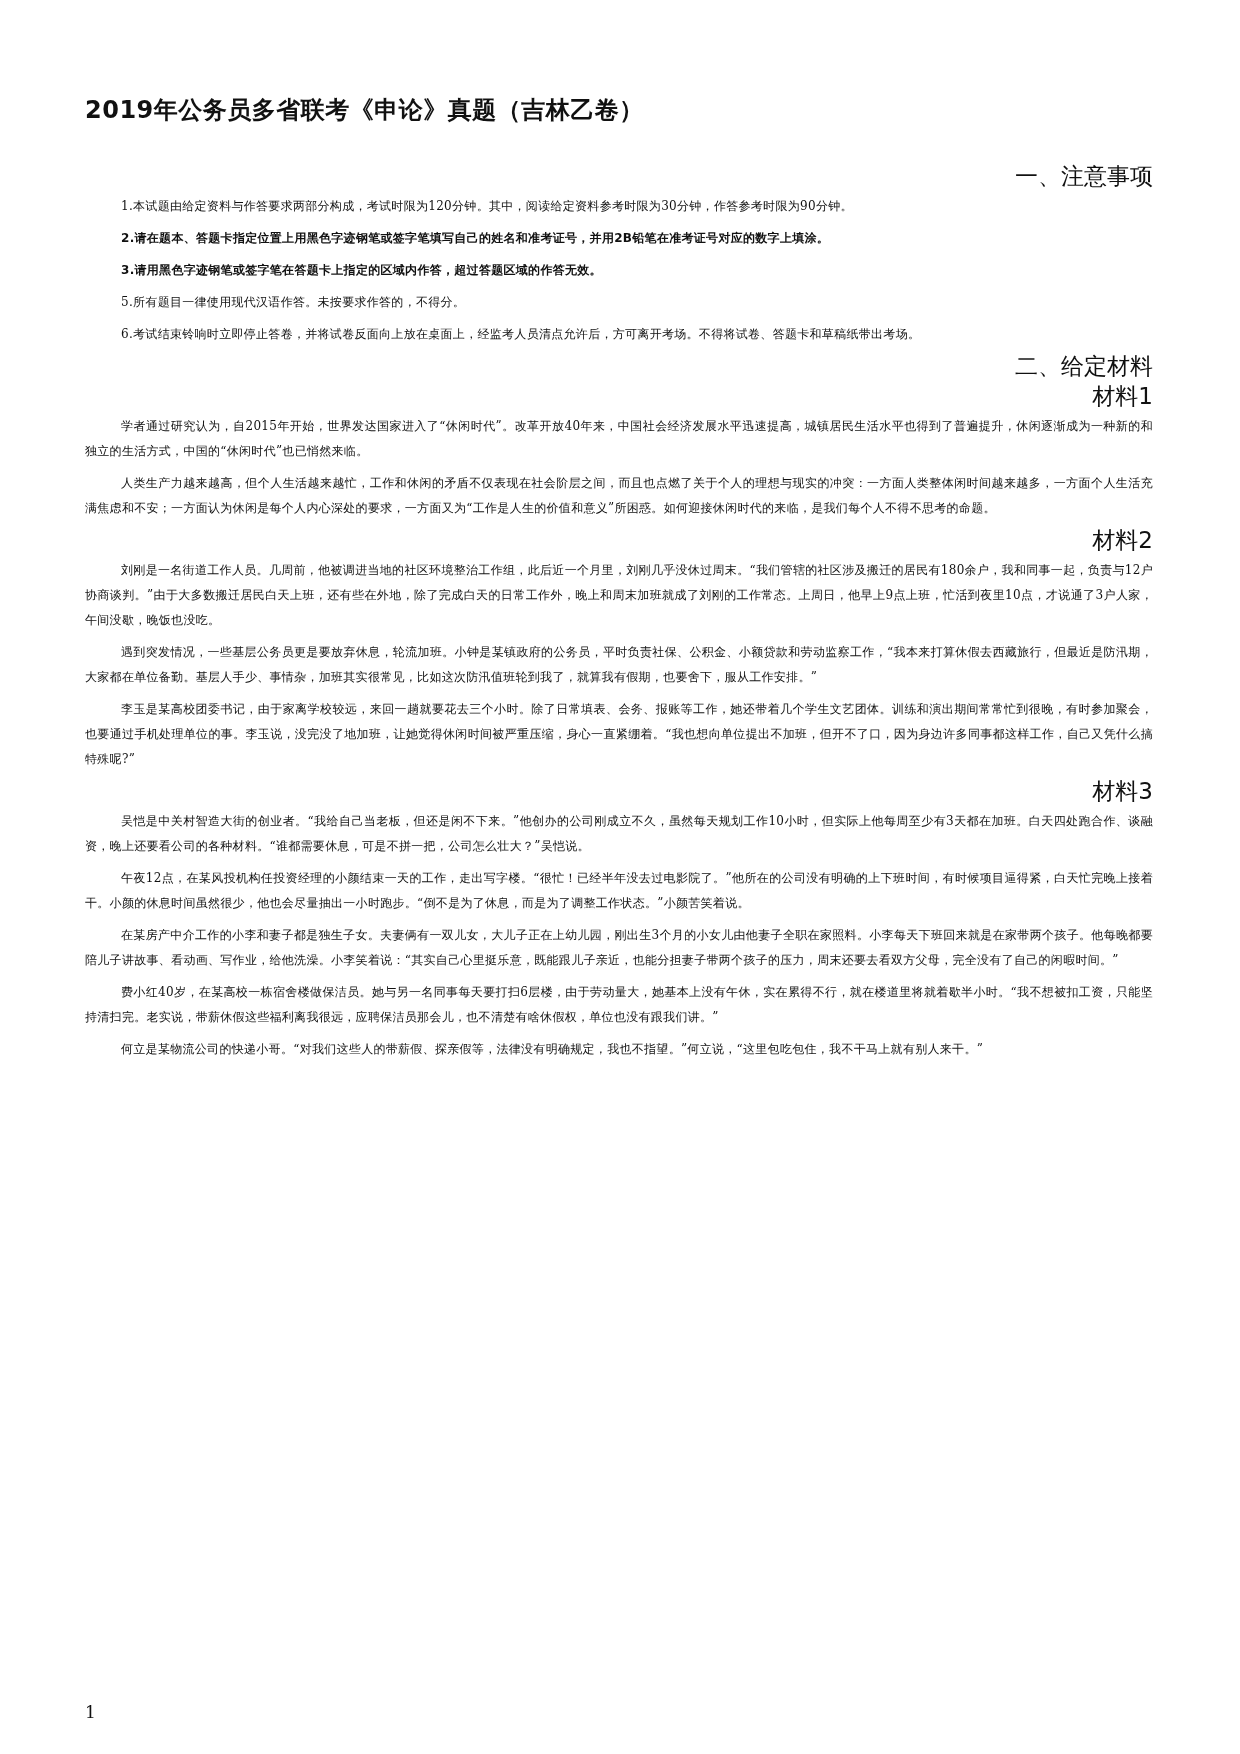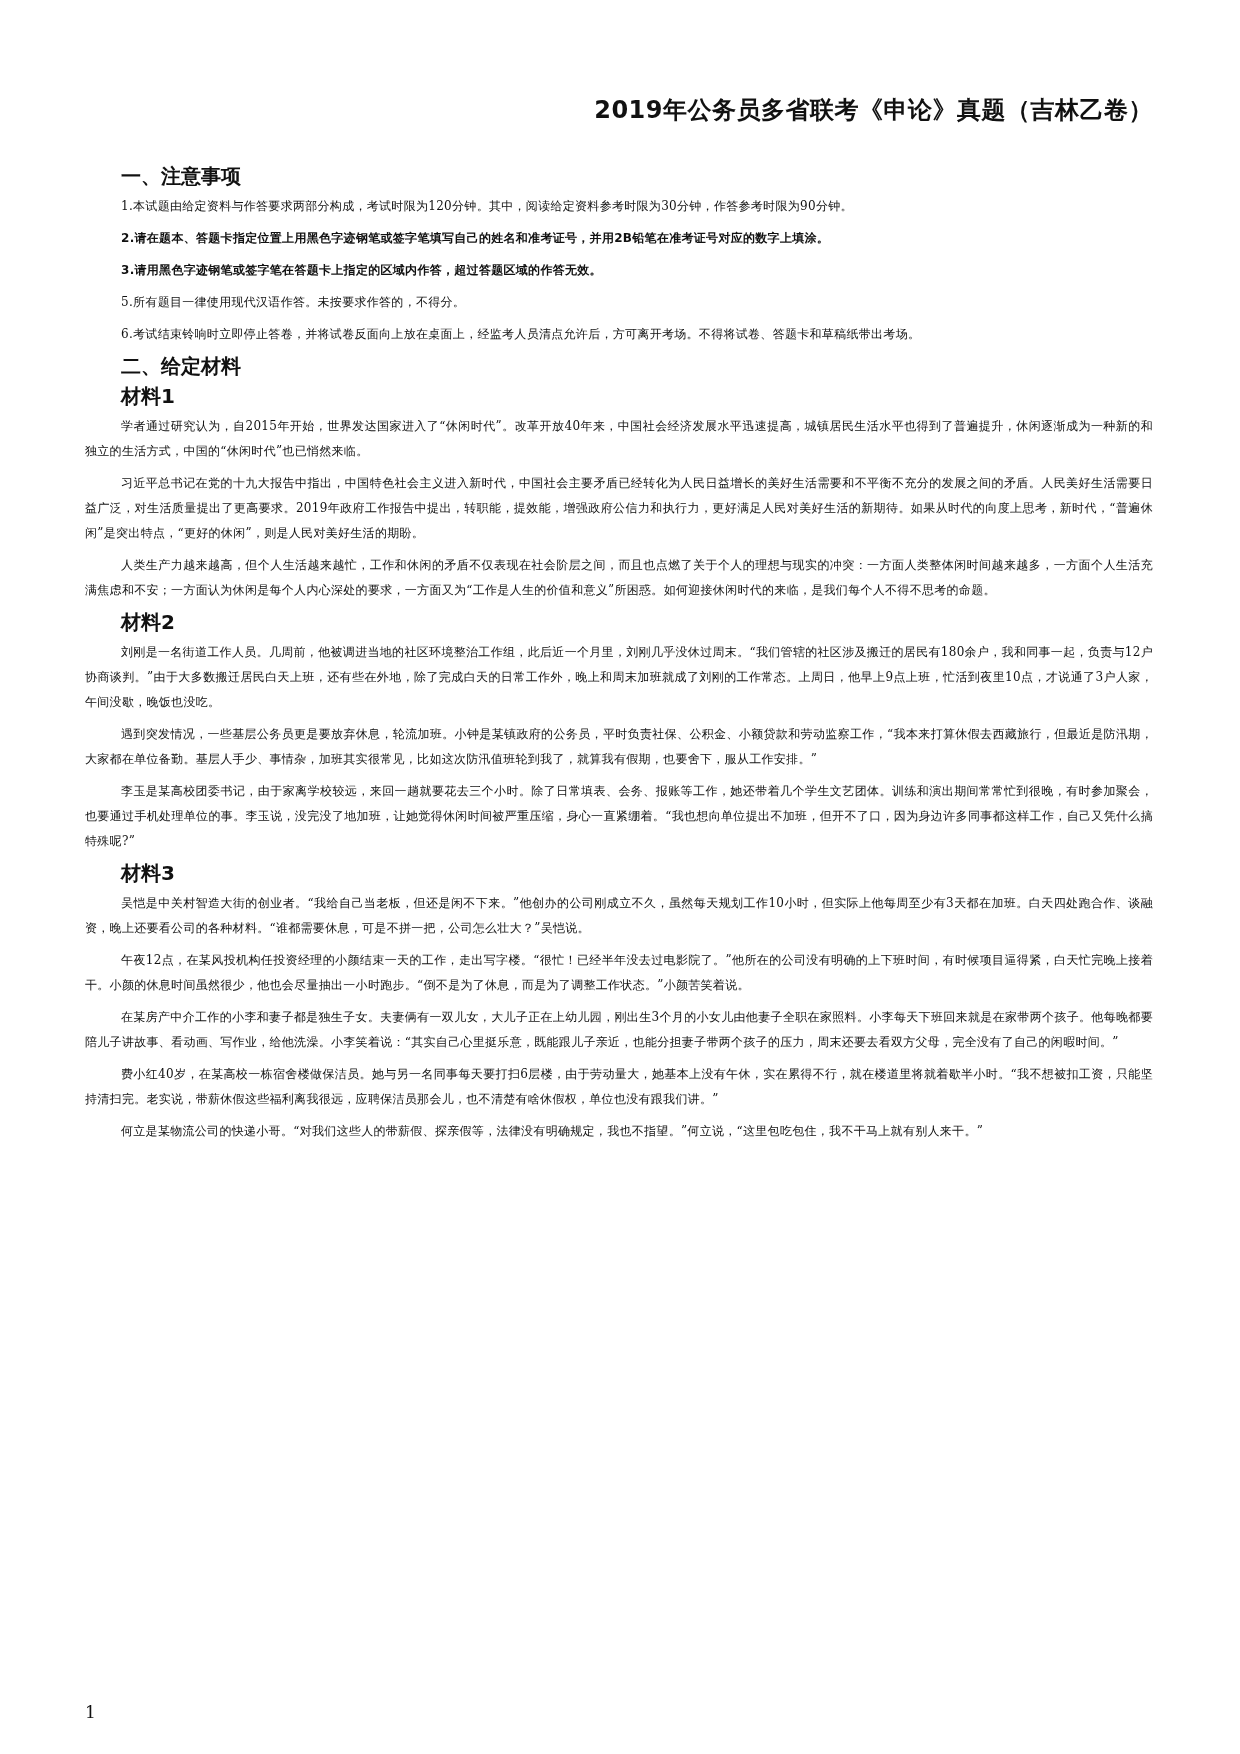--- a/index.html
+++ b/index.html
@@ -1,23 +1,23 @@
 <!DOCTYPE html>
 <html><head>
 <meta charset="utf-8">
 <style>
   html, body { margin: 0; padding: 0; background: #ffffff; }
   body { width: 1240px; height: 1754px; position: relative; overflow: hidden;
          font-family: "DejaVu Serif", "Liberation Serif", serif; color: #111; }
   .page { position: absolute; left: 85px; top: 80px; width: 1068px; }
-  .title { text-align: right; font-family: "DejaVu Sans", "Liberation Sans", sans-serif;
+  .title { text-align: left; font-family: "DejaVu Sans", "Liberation Sans", sans-serif;
            font-weight: bold; font-size: 24px; letter-spacing: 0.5px; margin: 10px 0 0 0;
            height: 40px; line-height: 40px; }
-  .h1 { font-family: "DejaVu Sans", "Liberation Sans", sans-serif; font-weight: bold;
-        font-size: 20px; text-indent: 36px; line-height: 24px; margin: 0 0 6px 0; }
+  .h1 { font-family: "DejaVu Sans", "Liberation Sans", sans-serif; font-weight: normal;
+        font-size: 23px; text-indent: 36px; line-height: 24px; margin: 0 0 6px 0; text-align: right; }
   .p { font-size: 12px; line-height: 25px; text-indent: 36px; margin: 0 0 7px 0;
        text-align: justify; letter-spacing: 0.3px; }
   .p.bold { font-family: "DejaVu Sans", "Liberation Sans", sans-serif; font-weight: bold; }
   .gap-title { height: 34px; }
   .page-num { position: absolute; left: 85px; top: 1702px; font-size: 17px; }
 </style>
 </head>
 <body>
 
 <div class="page">
@@ -28,21 +28,20 @@
   <p class="p">1.本试题由给定资料与作答要求两部分构成，考试时限为120分钟。其中，阅读给定资料参考时限为30分钟，作答参考时限为90分钟。</p>
   <p class="p bold">2.请在题本、答题卡指定位置上用黑色字迹钢笔或签字笔填写自己的姓名和准考证号，并用2B铅笔在准考证号对应的数字上填涂。</p>
   <p class="p bold">3.请用黑色字迹钢笔或签字笔在答题卡上指定的区域内作答，超过答题区域的作答无效。</p>
   <p class="p">5.所有题目一律使用现代汉语作答。未按要求作答的，不得分。</p>
   <p class="p">6.考试结束铃响时立即停止答卷，并将试卷反面向上放在桌面上，经监考人员清点允许后，方可离开考场。不得将试卷、答题卡和草稿纸带出考场。</p>
 
   <div class="h1">二、给定材料</div>
 
   <div class="h1">材料1</div>
   <p class="p">学者通过研究认为，自2015年开始，世界发达国家进入了“休闲时代”。改革开放40年来，中国社会经济发展水平迅速提高，城镇居民生活水平也得到了普遍提升，休闲逐渐成为一种新的和独立的生活方式，中国的“休闲时代”也已悄然来临。</p>
-  <p class="p">习近平总书记在党的十九大报告中指出，中国特色社会主义进入新时代，中国社会主要矛盾已经转化为人民日益增长的美好生活需要和不平衡不充分的发展之间的矛盾。人民美好生活需要日益广泛，对生活质量提出了更高要求。2019年政府工作报告中提出，转职能，提效能，增强政府公信力和执行力，更好满足人民对美好生活的新期待。如果从时代的向度上思考，新时代，“普遍休闲”是突出特点，“更好的休闲”，则是人民对美好生活的期盼。</p>
   <p class="p">人类生产力越来越高，但个人生活越来越忙，工作和休闲的矛盾不仅表现在社会阶层之间，而且也点燃了关于个人的理想与现实的冲突：一方面人类整体闲时间越来越多，一方面个人生活充满焦虑和不安；一方面认为休闲是每个人内心深处的要求，一方面又为“工作是人生的价值和意义”所困惑。如何迎接休闲时代的来临，是我们每个人不得不思考的命题。</p>
 
   <div class="h1">材料2</div>
   <p class="p">刘刚是一名街道工作人员。几周前，他被调进当地的社区环境整治工作组，此后近一个月里，刘刚几乎没休过周末。“我们管辖的社区涉及搬迁的居民有180余户，我和同事一起，负责与12户协商谈判。”由于大多数搬迁居民白天上班，还有些在外地，除了完成白天的日常工作外，晚上和周末加班就成了刘刚的工作常态。上周日，他早上9点上班，忙活到夜里10点，才说通了3户人家，午间没歇，晚饭也没吃。</p>
   <p class="p">遇到突发情况，一些基层公务员更是要放弃休息，轮流加班。小钟是某镇政府的公务员，平时负责社保、公积金、小额贷款和劳动监察工作，“我本来打算休假去西藏旅行，但最近是防汛期，大家都在单位备勤。基层人手少、事情杂，加班其实很常见，比如这次防汛值班轮到我了，就算我有假期，也要舍下，服从工作安排。”</p>
   <p class="p">李玉是某高校团委书记，由于家离学校较远，来回一趟就要花去三个小时。除了日常填表、会务、报账等工作，她还带着几个学生文艺团体。训练和演出期间常常忙到很晚，有时参加聚会，也要通过手机处理单位的事。李玉说，没完没了地加班，让她觉得休闲时间被严重压缩，身心一直紧绷着。“我也想向单位提出不加班，但开不了口，因为身边许多同事都这样工作，自己又凭什么搞特殊呢?”</p>
 
   <div class="h1">材料3</div>
   <p class="p">吴恺是中关村智造大街的创业者。“我给自己当老板，但还是闲不下来。”他创办的公司刚成立不久，虽然每天规划工作10小时，但实际上他每周至少有3天都在加班。白天四处跑合作、谈融资，晚上还要看公司的各种材料。“谁都需要休息，可是不拼一把，公司怎么壮大？”吴恺说。</p>
   <p class="p">午夜12点，在某风投机构任投资经理的小颜结束一天的工作，走出写字楼。“很忙！已经半年没去过电影院了。”他所在的公司没有明确的上下班时间，有时候项目逼得紧，白天忙完晚上接着干。小颜的休息时间虽然很少，他也会尽量抽出一小时跑步。“倒不是为了休息，而是为了调整工作状态。”小颜苦笑着说。</p>

